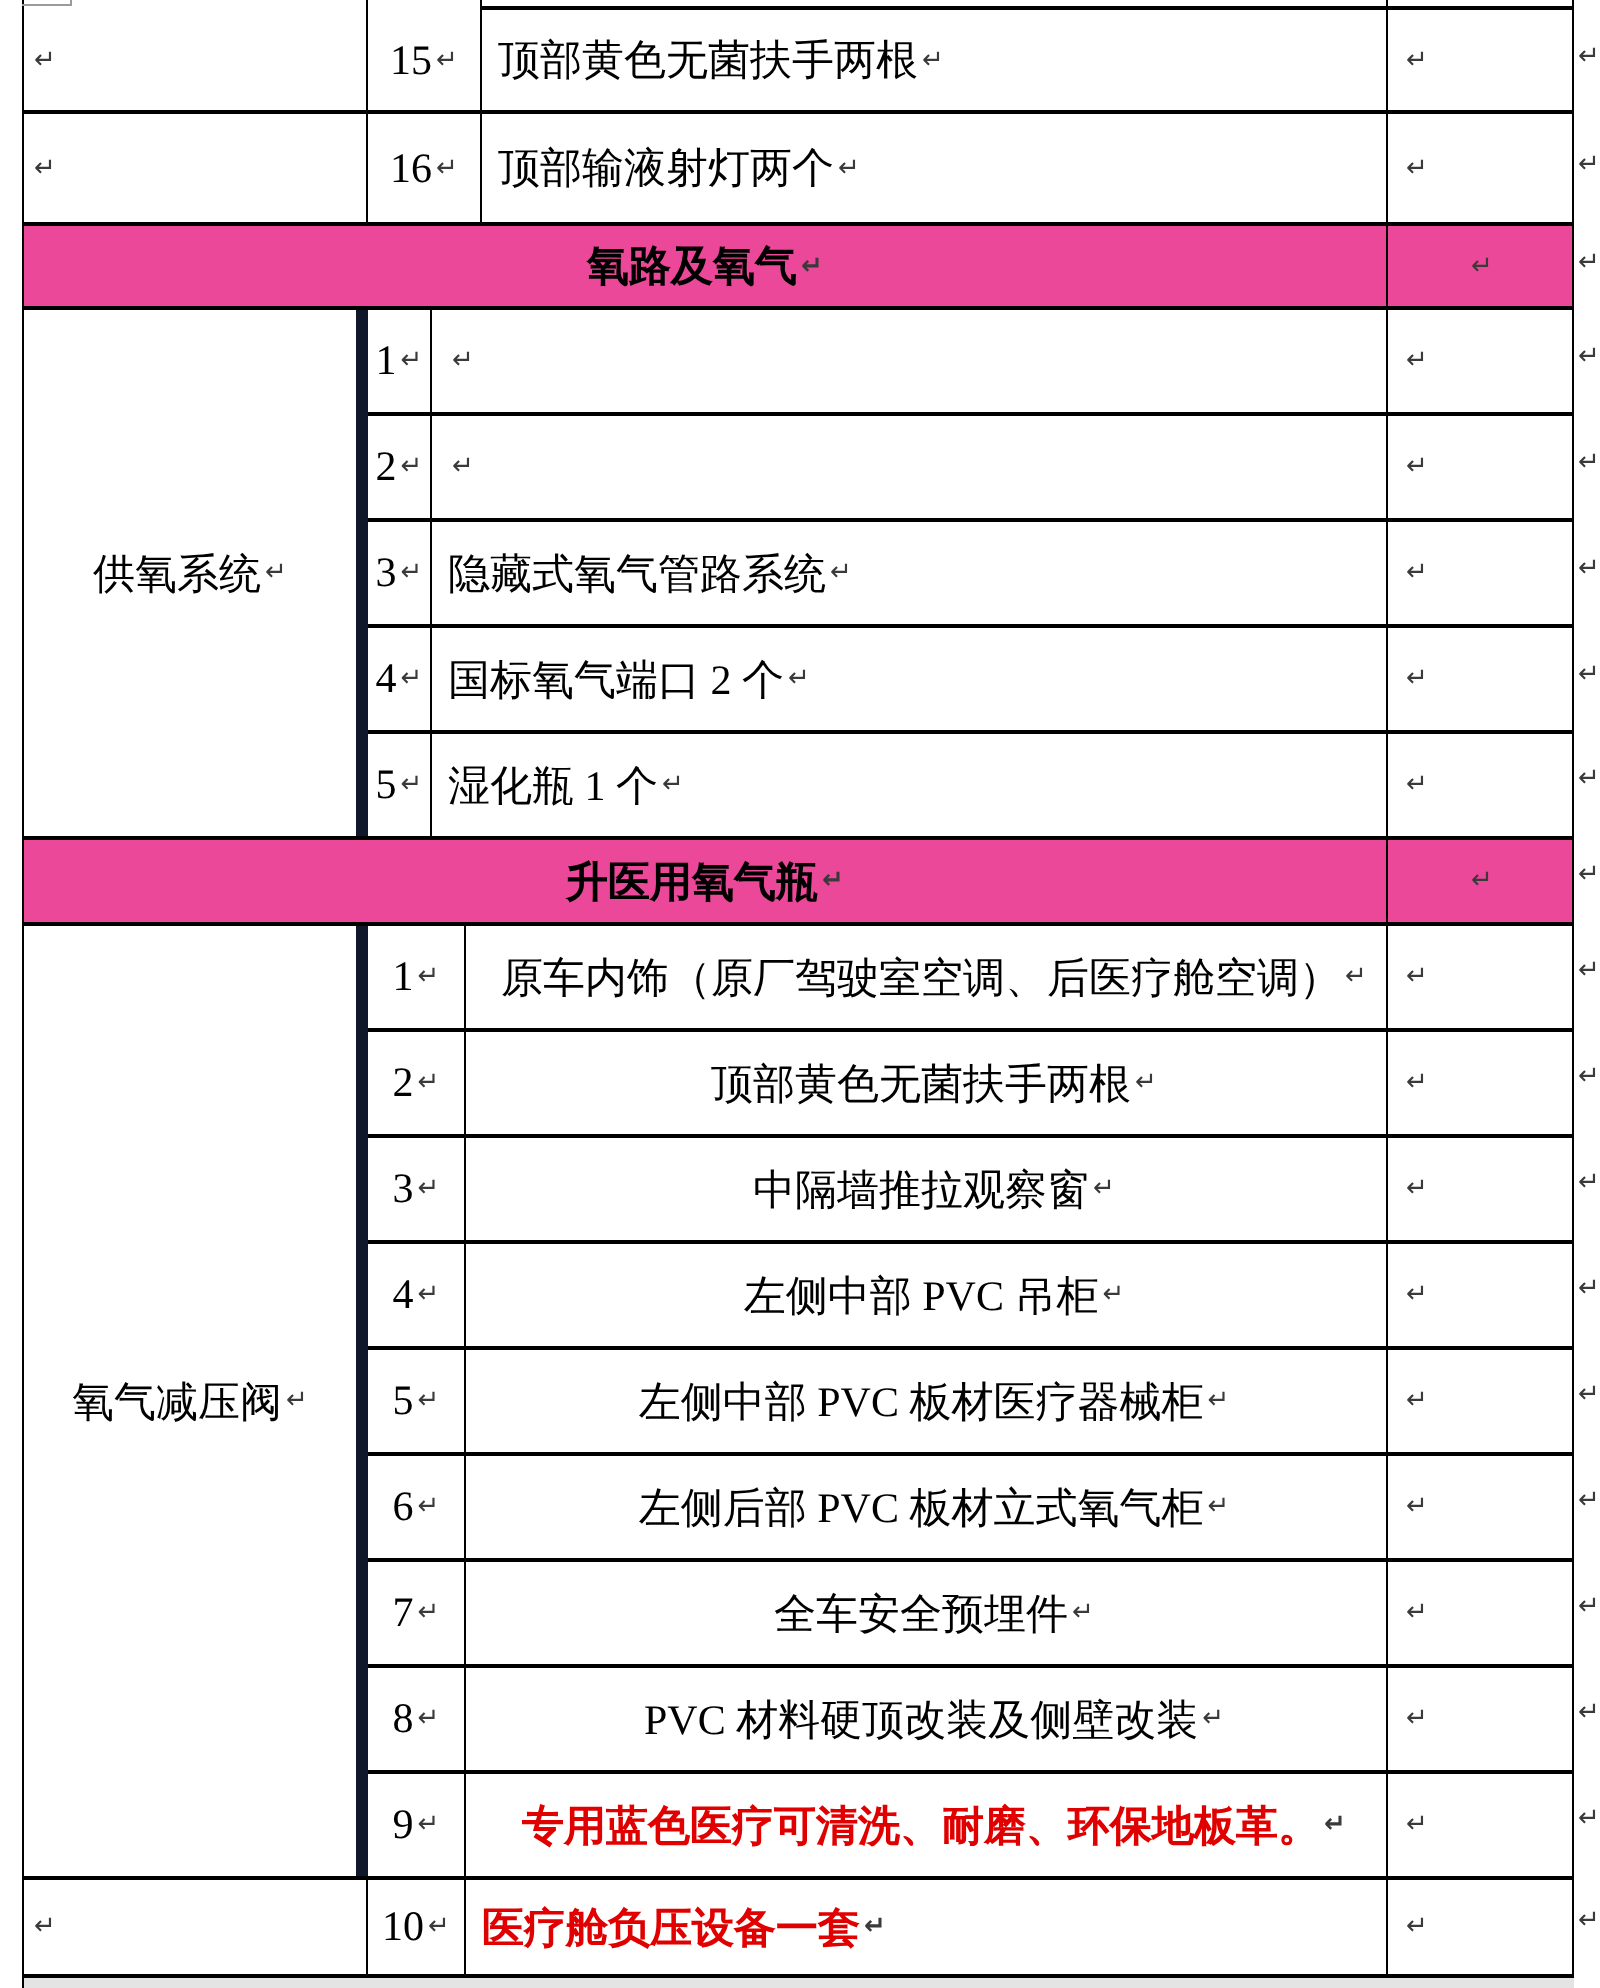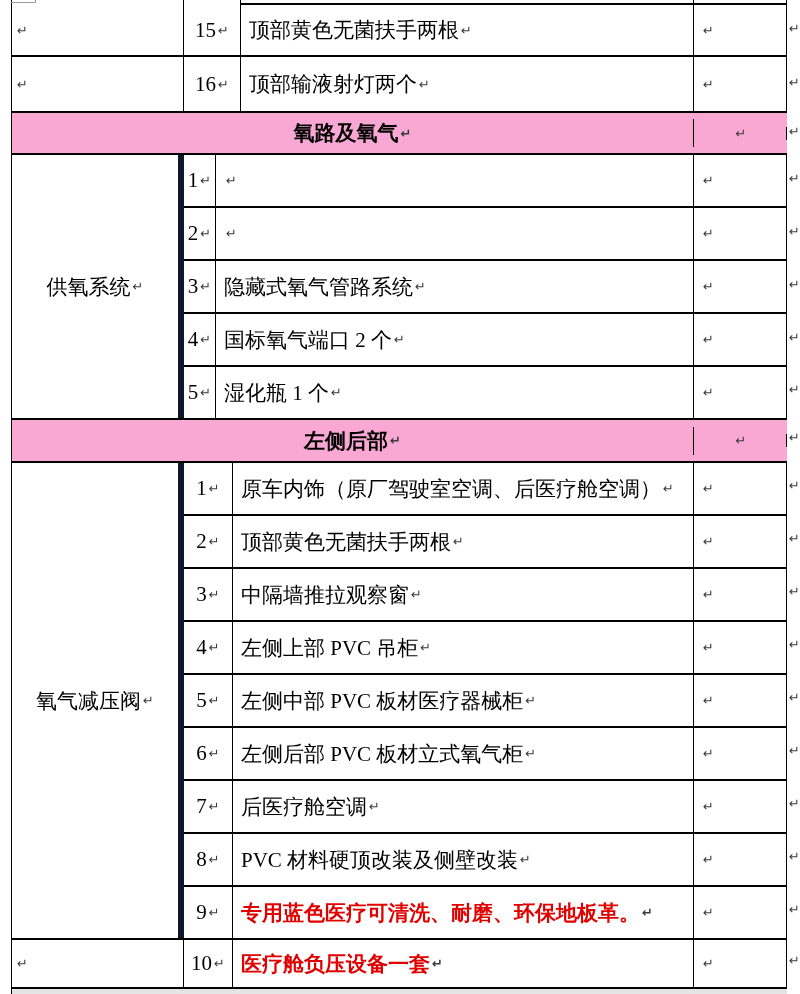--- a/index.html
+++ b/index.html
@@ -14,33 +14,33 @@
   .seg { position:absolute; background:#000; }
   .seg.grey { background:#9a9a9a; }
   
   .trow { display:flex; border-bottom:2px solid #000; }
   .cell { border-right:1px solid #000; display:flex; align-items:center; overflow:hidden; }
   .c1    { width:172px; padding-left:3px; }
   .cnum  { width:57px;  justify-content:center; }
   .cdesc { width:453px; padding-left:8px; }
   .clast { width:93px;  padding-left:7px; }
   
-  .grow { background:#f9a8d4;align-items:center; }
+  .grow { background:#ec4899; }
   .g1 { width:682px; justify-content:center; font-weight:bold; }
   .g2 { width:93px;  justify-content:center; }
   
   .sect { display:flex; border-bottom:2px solid #000; }
   .scat { width:172px; border-right:6px solid #0f172a; display:flex; align-items:center; justify-content:center; }
   .srows { display:flex; flex-direction:column; width:603px; }
   .irow { display:flex; height:53px; border-bottom:2px solid #000; }
   .irow:last-child { height:51px; border-bottom:none; }
   .onum  { width:32px; justify-content:center; }
   .odesc { width:478px; padding-left:8px; }
   .cnum2 { width:49px; justify-content:center; }
-  .cdesc2{ width:461px; padding-left:8px; }
+  .cdesc2{ width:461px; padding-left:8px;justify-content:center; }
   .olast { width:93px; padding-left:7px; }
   
   .red { color:#e00000; font-weight:bold; }
   
   .partial { height:5px; background:#e4e4e4; }
   
   .pm { font-family:"DejaVu Sans",sans-serif; font-size:13px; color:#3a3a3a; margin-left:2px; line-height:1; }
   .gm { position:absolute; left:789px; font-family:"DejaVu Sans",sans-serif; font-size:13px; color:#3a3a3a; line-height:1; }
 </style>
 </head>
@@ -170,21 +170,21 @@
             </div>
           <div class="cell olast">
               <span class="pm">↵</span>
             </div>
         </div>
       </div>
     </div>
 
     <div class="trow grow" style="height:43px">
       <div class="cell g1">
-          <span>左侧后部</span>
+          <span>升医用氧气瓶</span>
           <span class="pm">↵</span>
         </div>
       <div class="cell g2">
           <span class="pm">↵</span>
         </div>
     </div>
 
     <div class="sect">
       <div class="scat">
           <span>氧气减压阀</span>
@@ -229,21 +229,21 @@
           <div class="cell olast">
               <span class="pm">↵</span>
             </div>
         </div>
         <div class="irow">
           <div class="cell cnum2">
               <span>4</span>
               <span class="pm">↵</span>
             </div>
           <div class="cell cdesc2">
-              <span>左侧上部 PVC 吊柜</span>
+              <span>左侧中部 PVC 吊柜</span>
               <span class="pm">↵</span>
             </div>
           <div class="cell olast">
               <span class="pm">↵</span>
             </div>
         </div>
         <div class="irow">
           <div class="cell cnum2">
               <span>5</span>
               <span class="pm">↵</span>
@@ -268,21 +268,21 @@
           <div class="cell olast">
               <span class="pm">↵</span>
             </div>
         </div>
         <div class="irow">
           <div class="cell cnum2">
               <span>7</span>
               <span class="pm">↵</span>
             </div>
           <div class="cell cdesc2">
-              <span>后医疗舱空调</span>
+              <span>全车安全预埋件</span>
               <span class="pm">↵</span>
             </div>
           <div class="cell olast">
               <span class="pm">↵</span>
             </div>
         </div>
         <div class="irow">
           <div class="cell cnum2">
               <span>8</span>
               <span class="pm">↵</span>

